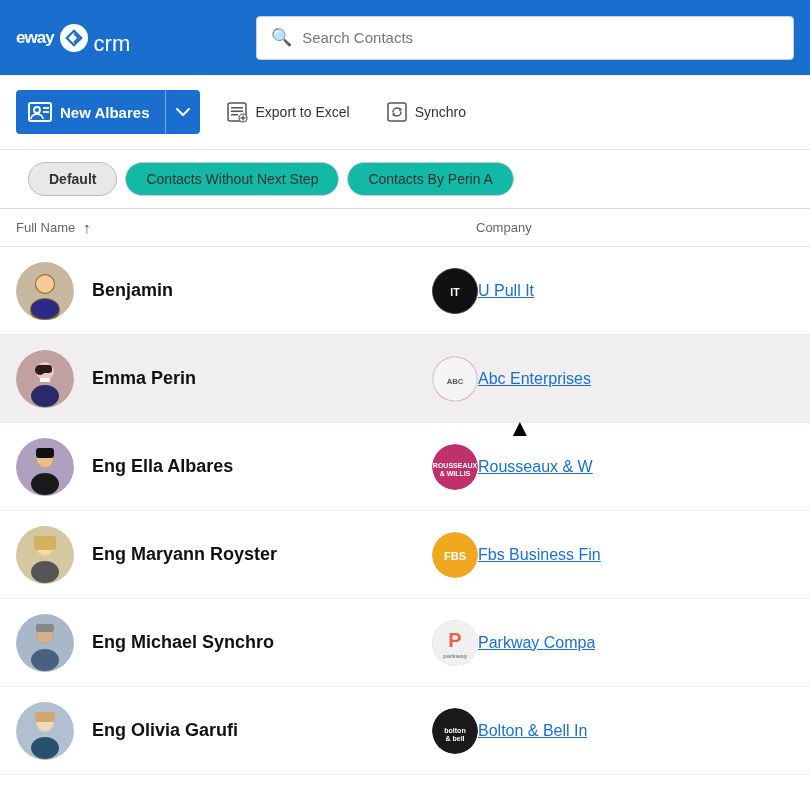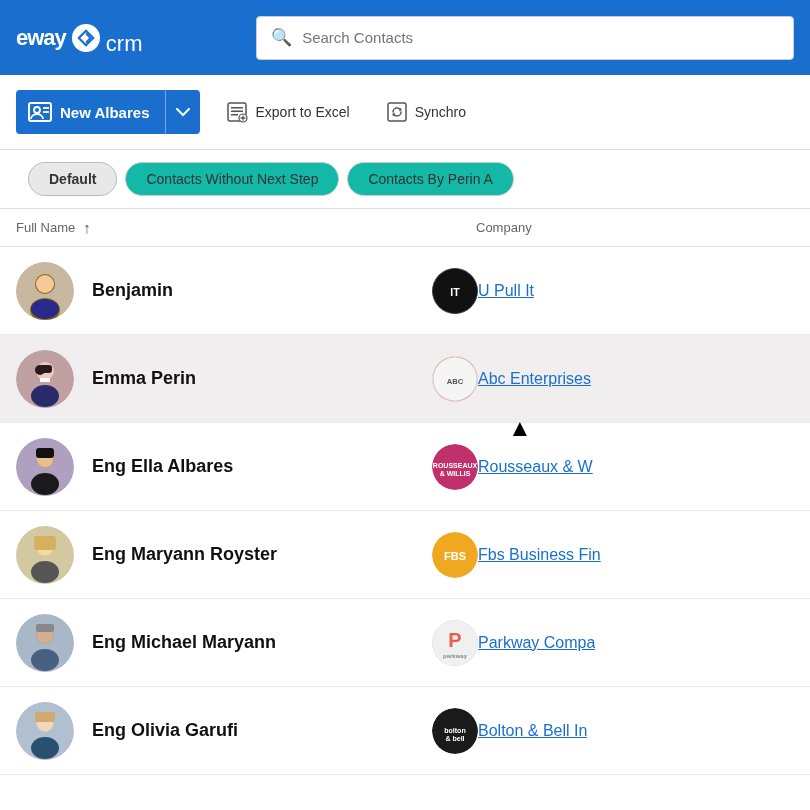--- a/index.html
+++ b/index.html
@@ -225,21 +225,21 @@
 
     .container { position: relative; }
   </style>
 </head>
 <body>
 
 <div class="container">
 
   <div class="header">
     <div class="logo-area">
-      <span style="font-size:22px;font-weight:900;letter-spacing:-1px;text-align:right;">eway</span>
+      <span style="font-size:17px;font-weight:900;letter-spacing:-1px;text-align:right;">eway</span>
       <div class="logo-icon">
         <svg viewBox="0 0 20 20" fill="#1a6fce">
           <path d="M10 2 L18 10 L10 18 L2 10 Z" fill="none" stroke="#1a6fce" stroke-width="2.5"></path>
           <path d="M10 5 L15 10 L10 15" fill="none" stroke="#1a6fce" stroke-width="2"></path>
         </svg>
       </div>
       <span style="font-size:22px;font-weight:400;color:white;margin-top:12px;">crm</span>
     </div>
     <div class="search-bar">
       <span class="search-icon-svg">🔍</span>
@@ -407,21 +407,21 @@
     <div class="contact-row">
       <div class="avatar">
         <svg viewBox="0 0 58 58">
           <circle cx="29" cy="29" r="29" fill="#a8b8c8"></circle>
           <circle cx="29" cy="21" r="9" fill="#c0a080"></circle>
           <ellipse cx="29" cy="46" rx="14" ry="11" fill="#4a6080"></ellipse>
           <circle cx="29" cy="21" r="8" fill="#d4b090"></circle>
           <rect x="20" y="10" width="18" height="8" rx="2" fill="#888"></rect>
         </svg>
       </div>
-      <div class="contact-name">Eng Michael Maryann</div>
+      <div class="contact-name">Eng Michael Synchro</div>
       <div class="company-info">
         <div class="company-logo">
           <svg viewBox="0 0 46 46" width="46" height="46">
             <circle cx="23" cy="23" r="23" fill="#f0f0f0" stroke="#ddd" stroke-width="1"></circle>
             <text x="23" y="27" text-anchor="middle" fill="#e8614a" font-size="20" font-weight="900">P</text>
             <text x="23" y="38" text-anchor="middle" fill="#888" font-size="6">parkway</text>
           </svg>
         </div>
         <span class="company-name">Parkway Compa</span>
       </div>

